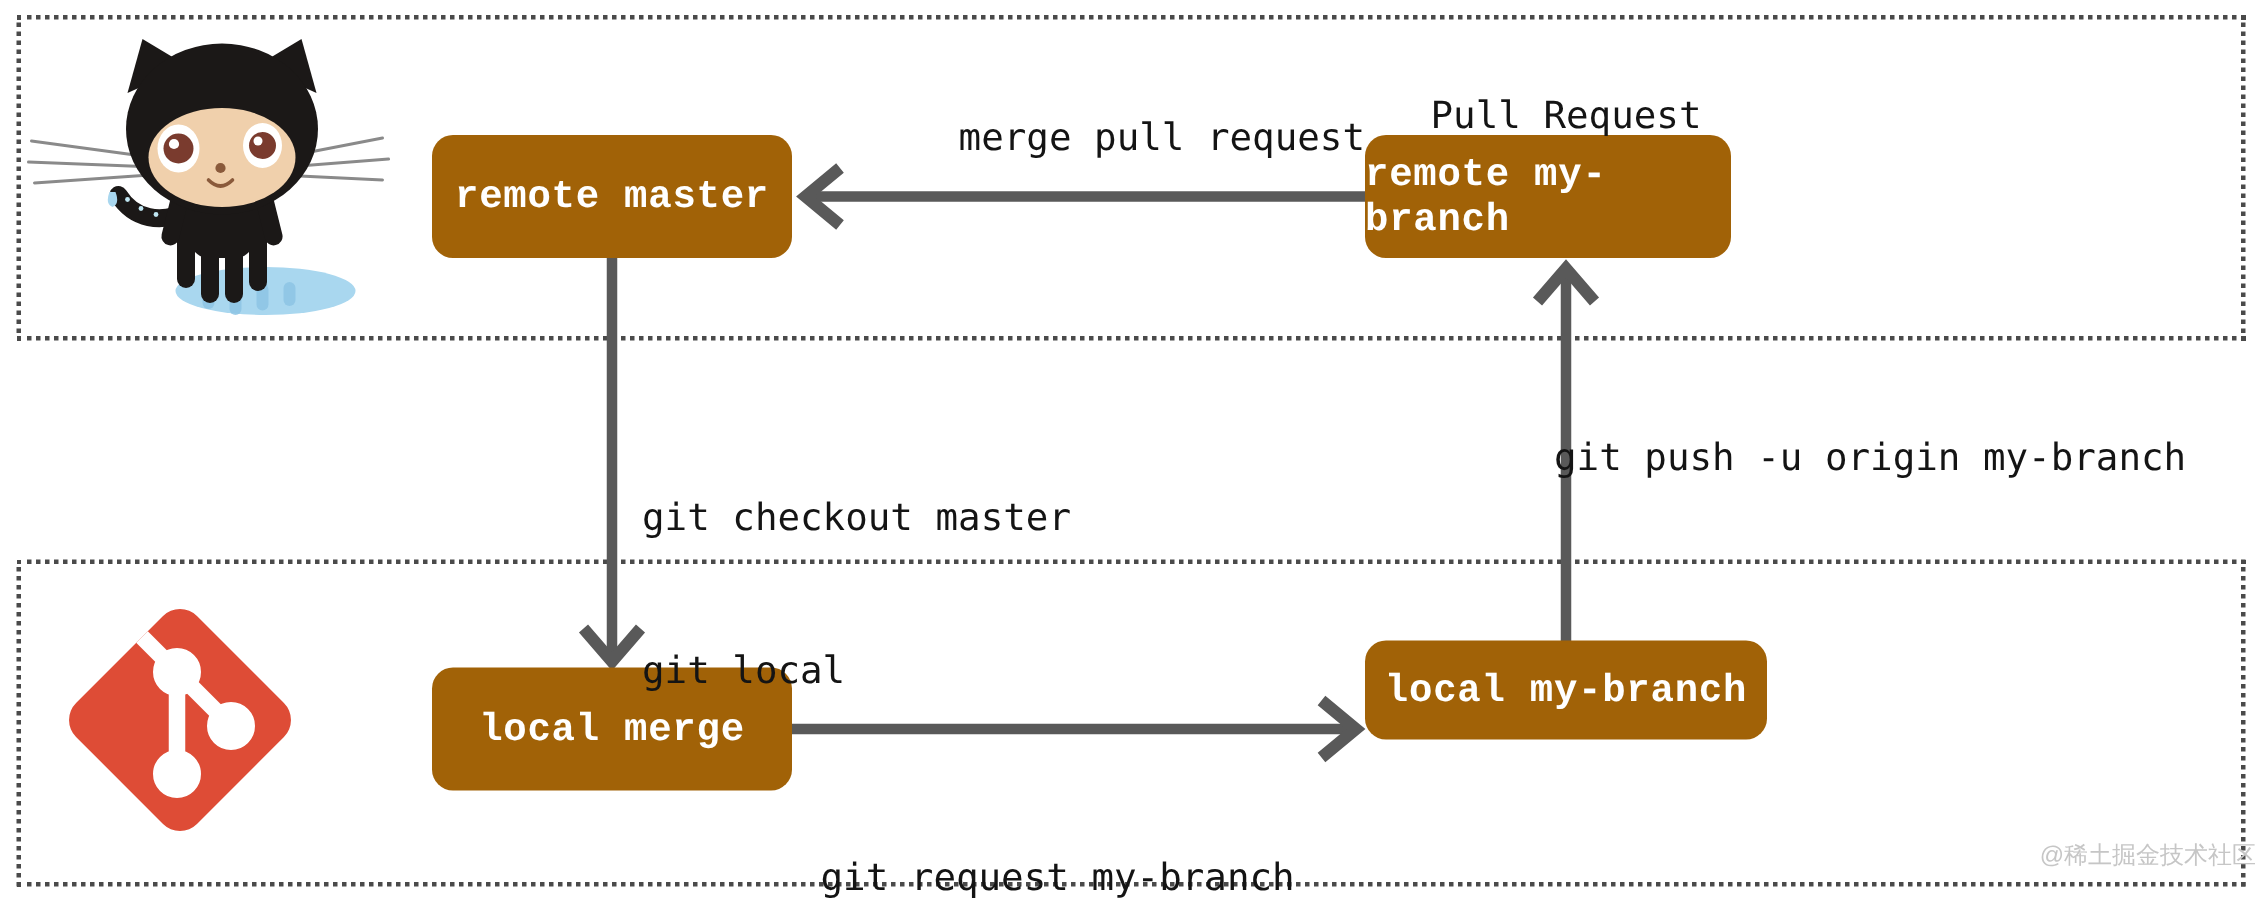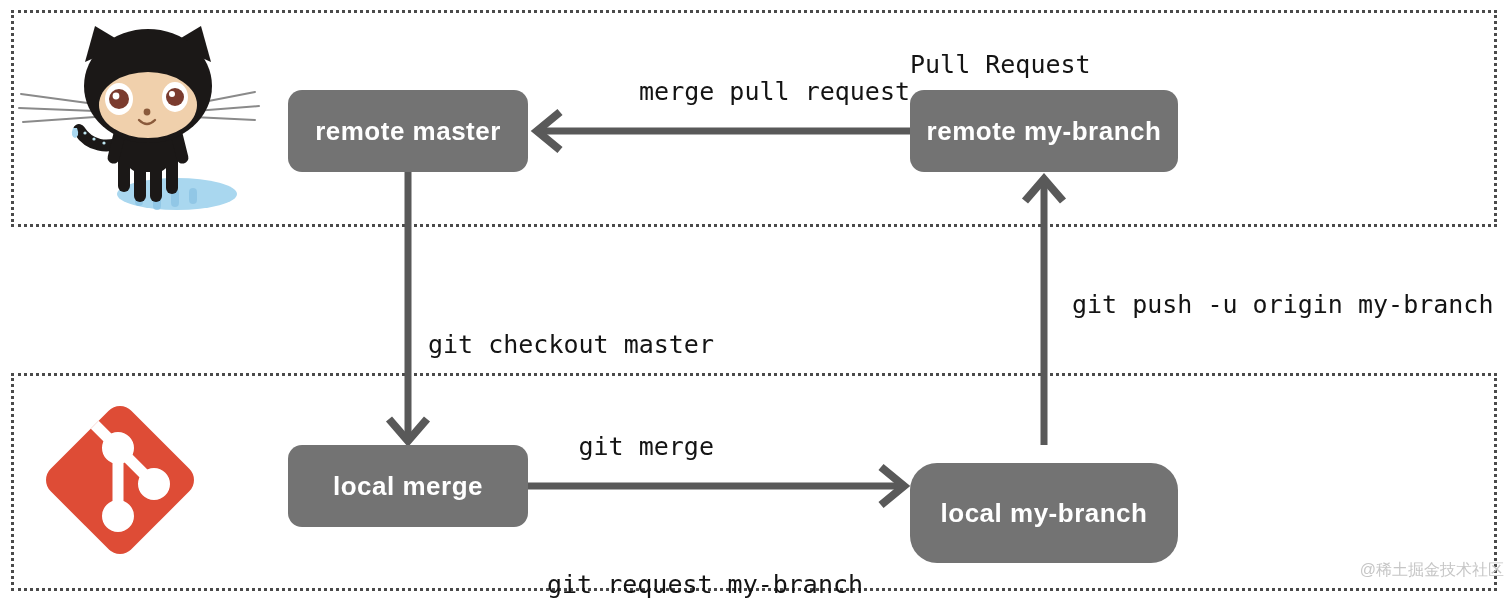--- a/index.html
+++ b/index.html
@@ -29,50 +29,50 @@
     z-index: 1; pointer-events: none;
   }
   .arrows line, .arrows polyline {
     stroke: #595959; fill: none;
     stroke-width: 7; stroke-linecap: butt; stroke-linejoin: miter;
   }
   .arrows polyline { stroke-width: 8; }
 
   .node {
     position: absolute;
-    background: #737373;
+    background: #a16207;
     border-radius: 14px;
     color: #ffffff;
-    font-family: Liberation Sans, sans-serif;
+    font-family: Liberation Mono, monospace;
     font-weight: bold;
     font-size: 26px;
     display: flex; align-items: center; justify-content: center;
     z-index: 2;
     letter-spacing: 0.5px;
   }
   #node-remote-master    { left: 288px; top: 90px;  width: 240px; height: 82px; }
-  #node-remote-my-branch { left: 910px; top: 90px;  width: 268px; height: 82px; }
+  #node-remote-my-branch { left: 910px; top: 90px;  width: 244px; height: 82px; }
   #node-local-master     { left: 288px; top: 445px; width: 240px; height: 82px; }
-  #node-local-my-branch  { left: 910px; top: 463px; width: 268px; height: 100px; border-radius: 27px; }
+  #node-local-my-branch  { left: 910px; top: 427px; width: 268px; height: 66px; }
 
   .cmd {
     position: absolute;
     font-family: "DejaVu Sans Mono", monospace;
     font-size: 25px;
     color: #141414;
     white-space: pre;
     z-index: 2;
     line-height: 34px;
   }
-  .cmd span { display: block; text-align: right; }
-
-  #label-pull-request   { left: 910px;  top: 48px;  width: 268px; text-align: left; }
+  .cmd span { display: block; }
+
+  #label-pull-request   { left: 910px;  top: 60px;  width: 268px; text-align: center; }
   #label-merge-pr       { left: 535px;  top: 75px;  width: 375px; text-align: right; }
   #cmd-checkout-master  { left: 428px;  top: 260px; }
-  #cmd-push-origin      { left: 1036px; top: 288px; margin-left: 36px; }
+  #cmd-push-origin      { left: 1036px; top: 288px; }
   #cmd-checkout-branch  { left: 547px;  top: 497px; line-height: 35px; }
 
   .watermark {
     position: absolute;
     right: 8px; top: 560px;
     font-family: "Liberation Sans", sans-serif;
     font-size: 16px;
     color: #c6c6c6;
     z-index: 3;
   }
@@ -183,21 +183,21 @@
   <div class="node" id="node-remote-my-branch">remote my-branch</div>
   <div class="node" id="node-local-master">local merge</div>
   <div class="node" id="node-local-my-branch">local my-branch</div>
 
   <div class="cmd" id="label-pull-request">Pull Request</div>
 
   <div class="cmd" id="label-merge-pr">merge pull request</div>
 
   <div class="cmd" id="cmd-checkout-master">
     <span>git checkout master</span>
-    <span>git merge</span>
+    <span>git local</span>
   </div>
 
   <div class="cmd" id="cmd-push-origin">git push -u origin my-branch</div>
 
   <div class="cmd" id="cmd-checkout-branch">
     <span>git request my-branch</span>
     
   </div>
 
   <div class="watermark">@稀土掘金技术社区</div>

